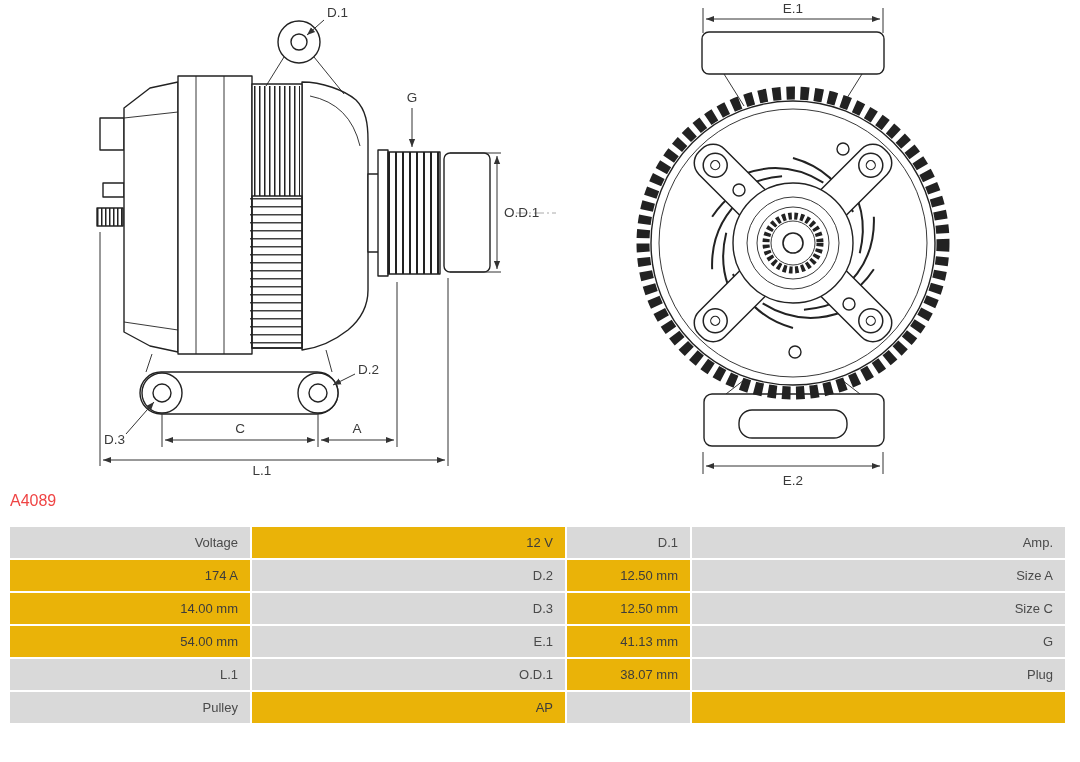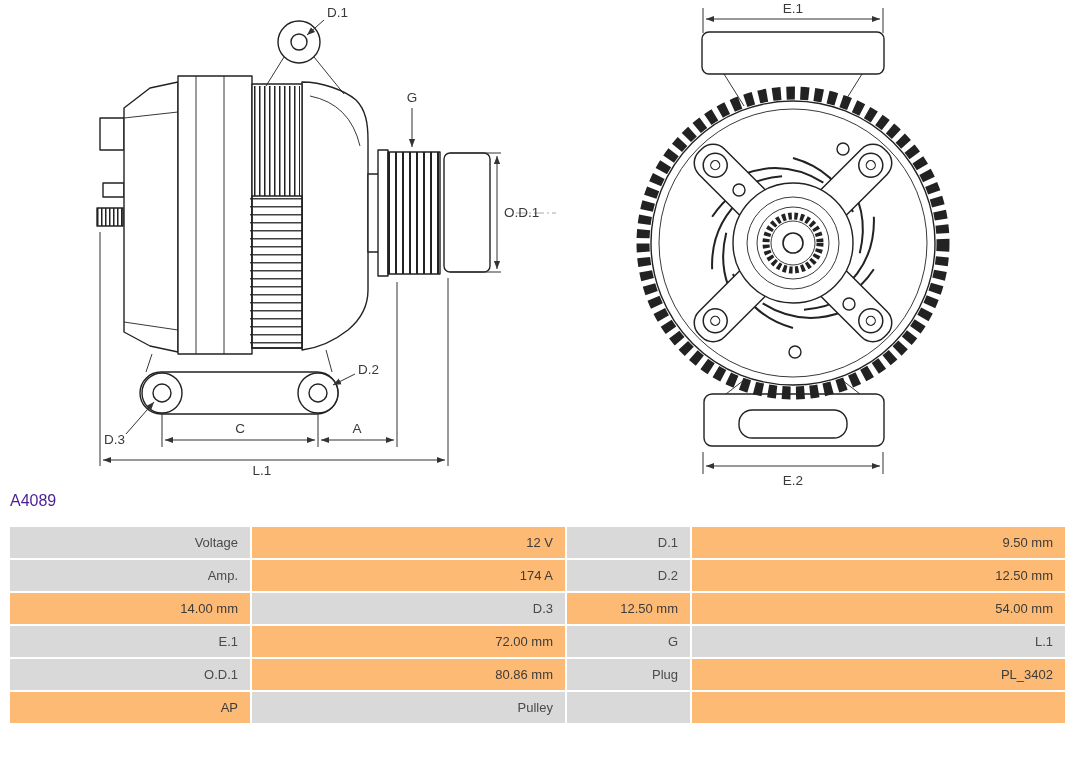--- a/index.html
+++ b/index.html
@@ -6,29 +6,29 @@
   body{
     width:1080px;height:762px;background:#ffffff;position:relative;overflow:hidden;
     font-family:"Liberation Sans","DejaVu Sans",sans-serif;
   }
   #drawing{position:absolute;left:0;top:0}
   .ln{fill:#ffffff;stroke:#222222;stroke-width:1.4;stroke-linejoin:round;stroke-linecap:round}
   .nf{fill:none;stroke:#222222;stroke-width:1.4;stroke-linejoin:round;stroke-linecap:round}
   .thin{fill:none;stroke:#222222;stroke-width:0.9}
   .dim{fill:none;stroke:#333333;stroke-width:1}
   .dtext{font-size:13.5px;fill:#3a3a3a}
-  #part-number{position:absolute;left:10px;top:492px;font-size:16px;color:#4c1d95}
+  #part-number{position:absolute;left:10px;top:492px;font-size:16px;color:#ef4444}
   #spec-table{
     position:absolute;left:10px;top:527px;width:1055px;
     display:grid;grid-template-columns:240px 313px 123px 373px;gap:2px;background:#ffffff;
   }
   .cell{height:31px;line-height:31px;font-size:13px;text-align:right;padding-right:12px;
         box-sizing:border-box;overflow:hidden;white-space:nowrap}
   .lbl{background:#d9d9d9;color:#4a4a4a}
-  .val{background:#fdba74;color:#3c3c3c}
+  .val{background:#eab308;color:#3c3c3c}
 </style>
 </head>
 <body>
 
 <svg id="drawing" width="1080" height="492" viewBox="0 0 1080 492">
   <defs>
     <marker id="arr" viewBox="0 0 10 10" refX="9" refY="5" markerWidth="9" markerHeight="9" orient="auto-start-reverse">
       <path d="M0,1.5 L9,5 L0,8.5 z" fill="#333"></path>
     </marker>
     <g id="arm">
@@ -223,40 +223,40 @@
     </g>
   </g>
 </svg>
 
 <div id="part-number">A4089</div>
 
 <div id="spec-table">
   <div class="cell lbl">Voltage</div>
   <div class="cell val">12 V</div>
   <div class="cell lbl">D.1</div>
-  <div class="cell val">9.50 mm</div>
 
   <div class="cell lbl">Amp.</div>
   <div class="cell val">174 A</div>
   <div class="cell lbl">D.2</div>
   <div class="cell val">12.50 mm</div>
 
+  <div class="cell lbl">Size A</div>
   <div class="cell val">14.00 mm</div>
   <div class="cell lbl">D.3</div>
   <div class="cell val">12.50 mm</div>
 
+  <div class="cell lbl">Size C</div>
   <div class="cell val">54.00 mm</div>
   <div class="cell lbl">E.1</div>
-  <div class="cell val">72.00 mm</div>
+  <div class="cell val">41.13 mm</div>
 
   <div class="cell lbl">G</div>
   <div class="cell lbl">L.1</div>
 
   <div class="cell lbl">O.D.1</div>
-  <div class="cell val">80.86 mm</div>
+  <div class="cell val">38.07 mm</div>
   <div class="cell lbl">Plug</div>
-  <div class="cell val">PL_3402</div>
-
+
+  <div class="cell lbl">Pulley</div>
   <div class="cell val">AP</div>
-  <div class="cell lbl">Pulley</div>
   <div class="cell lbl"></div>
   <div class="cell val"></div>
 </div>
 
 </body></html>

